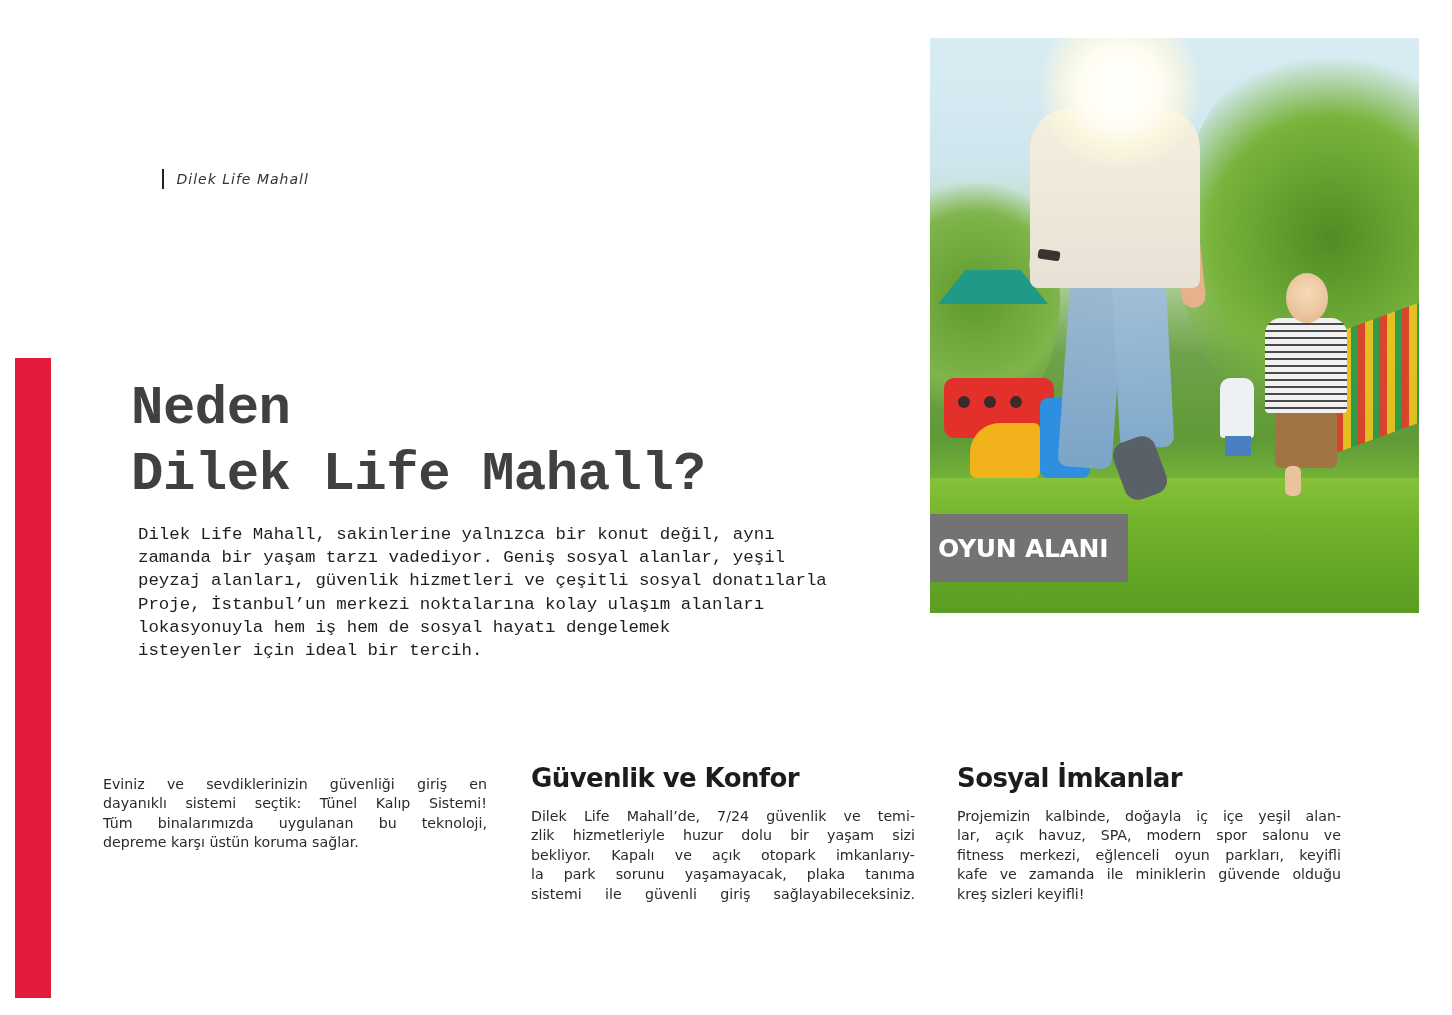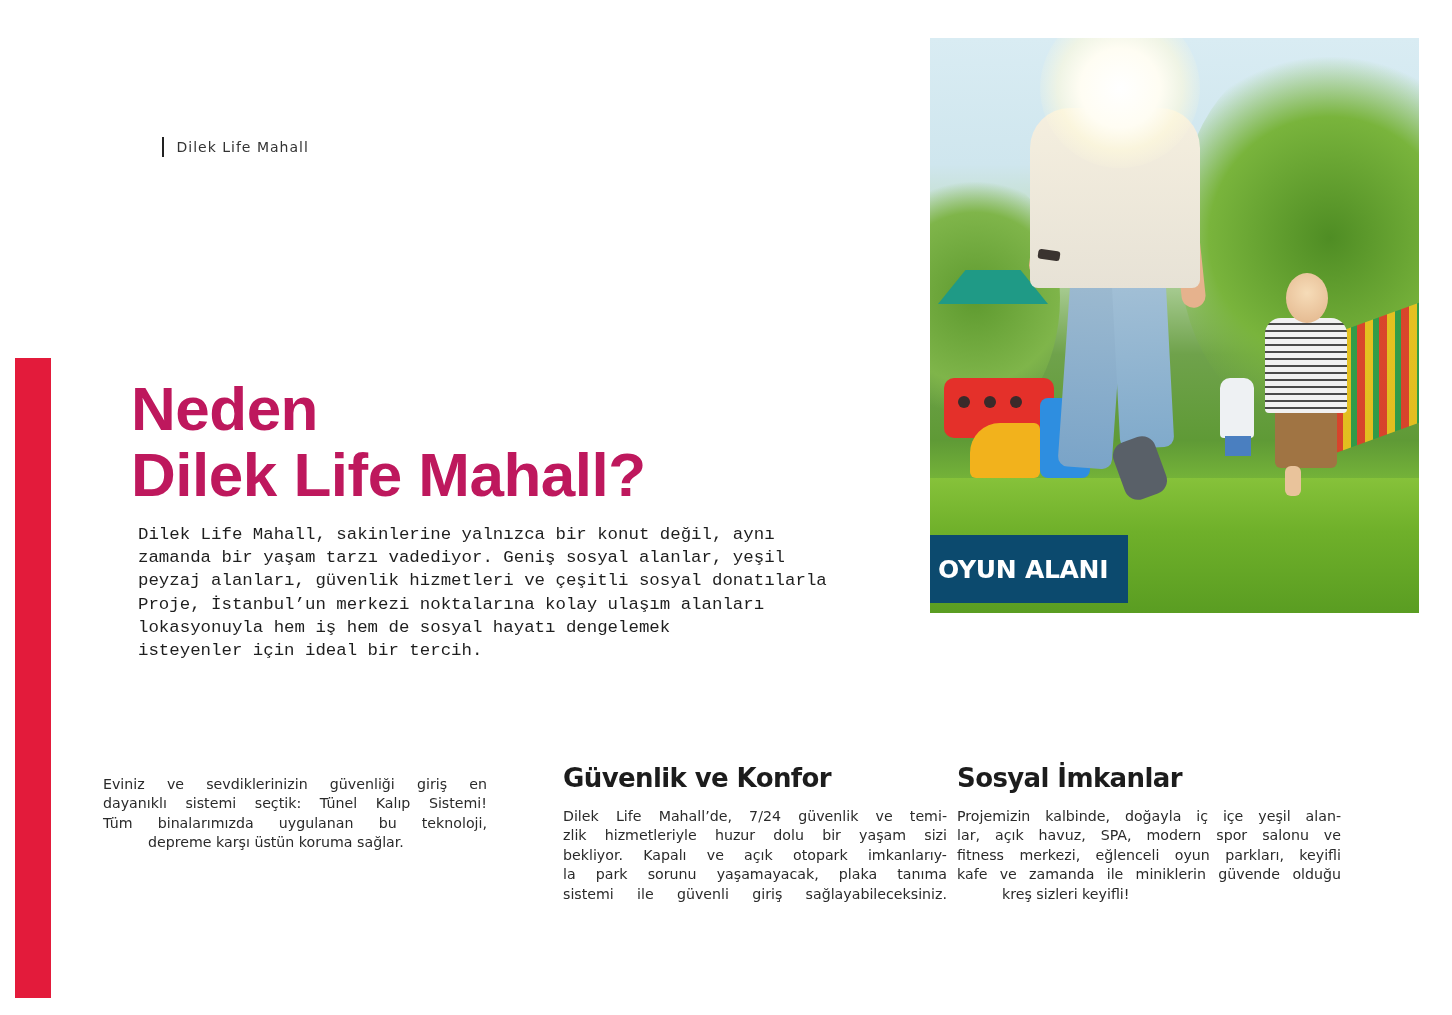--- a/index.html
+++ b/index.html
@@ -1,25 +1,25 @@
 <!DOCTYPE html>
 <html><head>
 <meta charset="utf-8">
 <style>
   * { margin: 0; padding: 0; box-sizing: border-box; }
   html, body { width: 1452px; height: 1015px; background: #ffffff; overflow: hidden; }
   body { position: relative; font-family: "DejaVu Sans", sans-serif; color: #1e1e1e; }
 
   .red-bar { position: absolute; left: 15px; top: 358px; width: 36px; height: 640px; background: #e31b3b; }
 
-  .brand-label { position: absolute; left: 162px; top: 136px; height: 22px; display: flex; align-items: center; }
+  .brand-label { position: absolute; left: 162px; top: 168px; height: 22px; display: flex; align-items: center; font-style: italic; }
   .brand-label .divider { width: 1.5px; height: 20px; background: #222; margin-right: 13px; }
   .brand-label span { font-family: "DejaVu Sans", sans-serif; font-size: 14px; letter-spacing: 1px; color: #333; }
 
-  .headline { position: absolute; left: 131px; top: 376px; font-family: Liberation Sans, sans-serif; font-weight: bold; color: #be185d; font-size: 62px; line-height: 66px; letter-spacing: -0.5px; }
+  .headline { position: absolute; left: 131px; top: 376px; font-family: Liberation Mono, monospace; font-weight: bold; color: #404040; font-size: 54px; line-height: 66px; letter-spacing: -0.5px; }
   .headline div { white-space: nowrap; }
 
   .intro { position: absolute; left: 138px; top: 523px; width: 640px; font-family: Liberation Mono, monospace; font-size: 17.4px; line-height: 23.2px; color: #1e1e1e; }
   .intro p { white-space: nowrap; }
 
   .photo { position: absolute; left: 930px; top: 38px; width: 489px; height: 575px; overflow: hidden;
     background: linear-gradient(180deg, #d9ecf3 0%, #cfe6ee 22%, #b6d6a4 40%, #6fa24b 55%, #5f9a36 70%, #7fbf3a 80%, #93cc3e 100%); }
   .photo .tree-l { position: absolute; left: -40px; top: 130px; width: 170px; height: 260px; border-radius: 50%; background: radial-gradient(circle, #5e9a2f 0%, #7fb54a 55%, rgba(140,190,90,0) 75%); }
   .photo .tree-r { position: absolute; left: 250px; top: 10px; width: 300px; height: 380px; border-radius: 45%; background: radial-gradient(circle, #4f8d24 0%, #79b43c 50%, rgba(150,200,90,0) 75%); }
   .photo .sun { position: absolute; left: 110px; top: -30px; width: 160px; height: 160px; border-radius: 50%; background: radial-gradient(circle, #ffffff 0%, #fffdf3 35%, rgba(255,250,220,0.6) 55%, rgba(255,255,255,0) 75%); }
@@ -37,30 +37,30 @@
   .photo .arm-r { position: absolute; left: 246px; top: 140px; width: 24px; height: 130px; background: #e6b28d; border-radius: 12px; transform: rotate(-6deg); }
   .photo .watch { position: absolute; left: 108px; top: 212px; width: 22px; height: 10px; background: #3a3330; border-radius: 3px; transform: rotate(8deg); }
   .photo .jeans-l { position: absolute; left: 134px; top: 240px; width: 54px; height: 190px; background: linear-gradient(180deg, #9dbad0, #7aa4c8); border-radius: 10px; transform: rotate(4deg); }
   .photo .jeans-r { position: absolute; left: 186px; top: 240px; width: 54px; height: 170px; background: linear-gradient(180deg, #a3c0d6, #80aacb); border-radius: 10px; transform: rotate(-3deg); }
   .photo .shoe { position: absolute; left: 188px; top: 400px; width: 44px; height: 60px; background: #596068; border-radius: 14px; transform: rotate(-20deg); }
   .photo .kid-head { position: absolute; left: 356px; top: 235px; width: 42px; height: 50px; background: radial-gradient(circle at 50% 40%, #f6dcb8, #e2b48a); border-radius: 50%; }
   .photo .kid-shirt { position: absolute; left: 335px; top: 280px; width: 82px; height: 95px; background: repeating-linear-gradient(180deg, #f1f1f1 0 5px, #4a4a4a 5px 7px); border-radius: 16px 16px 4px 4px; }
   .photo .kid-shorts { position: absolute; left: 345px; top: 370px; width: 62px; height: 60px; background: #a07443; border-radius: 6px; }
   .photo .kid-leg { position: absolute; left: 355px; top: 428px; width: 16px; height: 30px; background: #e9c39b; border-radius: 6px; }
 
-  .tag { position: absolute; left: 930px; top: 535px; width: 198px; height: 68px; background: #0c4a6e; }
+  .tag { position: absolute; left: 930px; top: 514px; width: 198px; height: 68px; background: #737373; }
   .tag span { position: absolute; left: 8px; top: 20px; font-family: "DejaVu Sans", sans-serif; font-weight: bold; font-size: 25px; color: #ffffff; letter-spacing: -0.3px; }
 
   .feature { position: absolute; top: 762px; width: 384px; }
   .feature h2 { font-family: "DejaVu Sans", sans-serif; font-weight: bold; font-size: 26px; line-height: 32px; color: #1c1c1c; letter-spacing: -0.6px; white-space: nowrap; }
   .feature p { margin-top: 13px; font-family: "DejaVu Sans", sans-serif; font-size: 14.2px; line-height: 19.4px; color: #2a2a2a; text-align: justify; text-align-last: left; }
   .feature p span { display: block; text-align: justify; text-align-last: justify; white-space: nowrap; }
-  .feature p span.last { text-align-last: left; margin-left: 45px; }
+  .feature p span.last { text-align-last: left; }
   .f1 { left: 103px; }
-  .f2 { left: 531px; margin-left: 32px; }
+  .f2 { left: 531px; }
   .f3 { left: 957px; }
 </style>
 </head>
 <body>
 
 <div class="red-bar"></div>
 
 <div class="brand-label">
   <div class="divider"></div>
   <span>Dilek Life Mahall</span>

